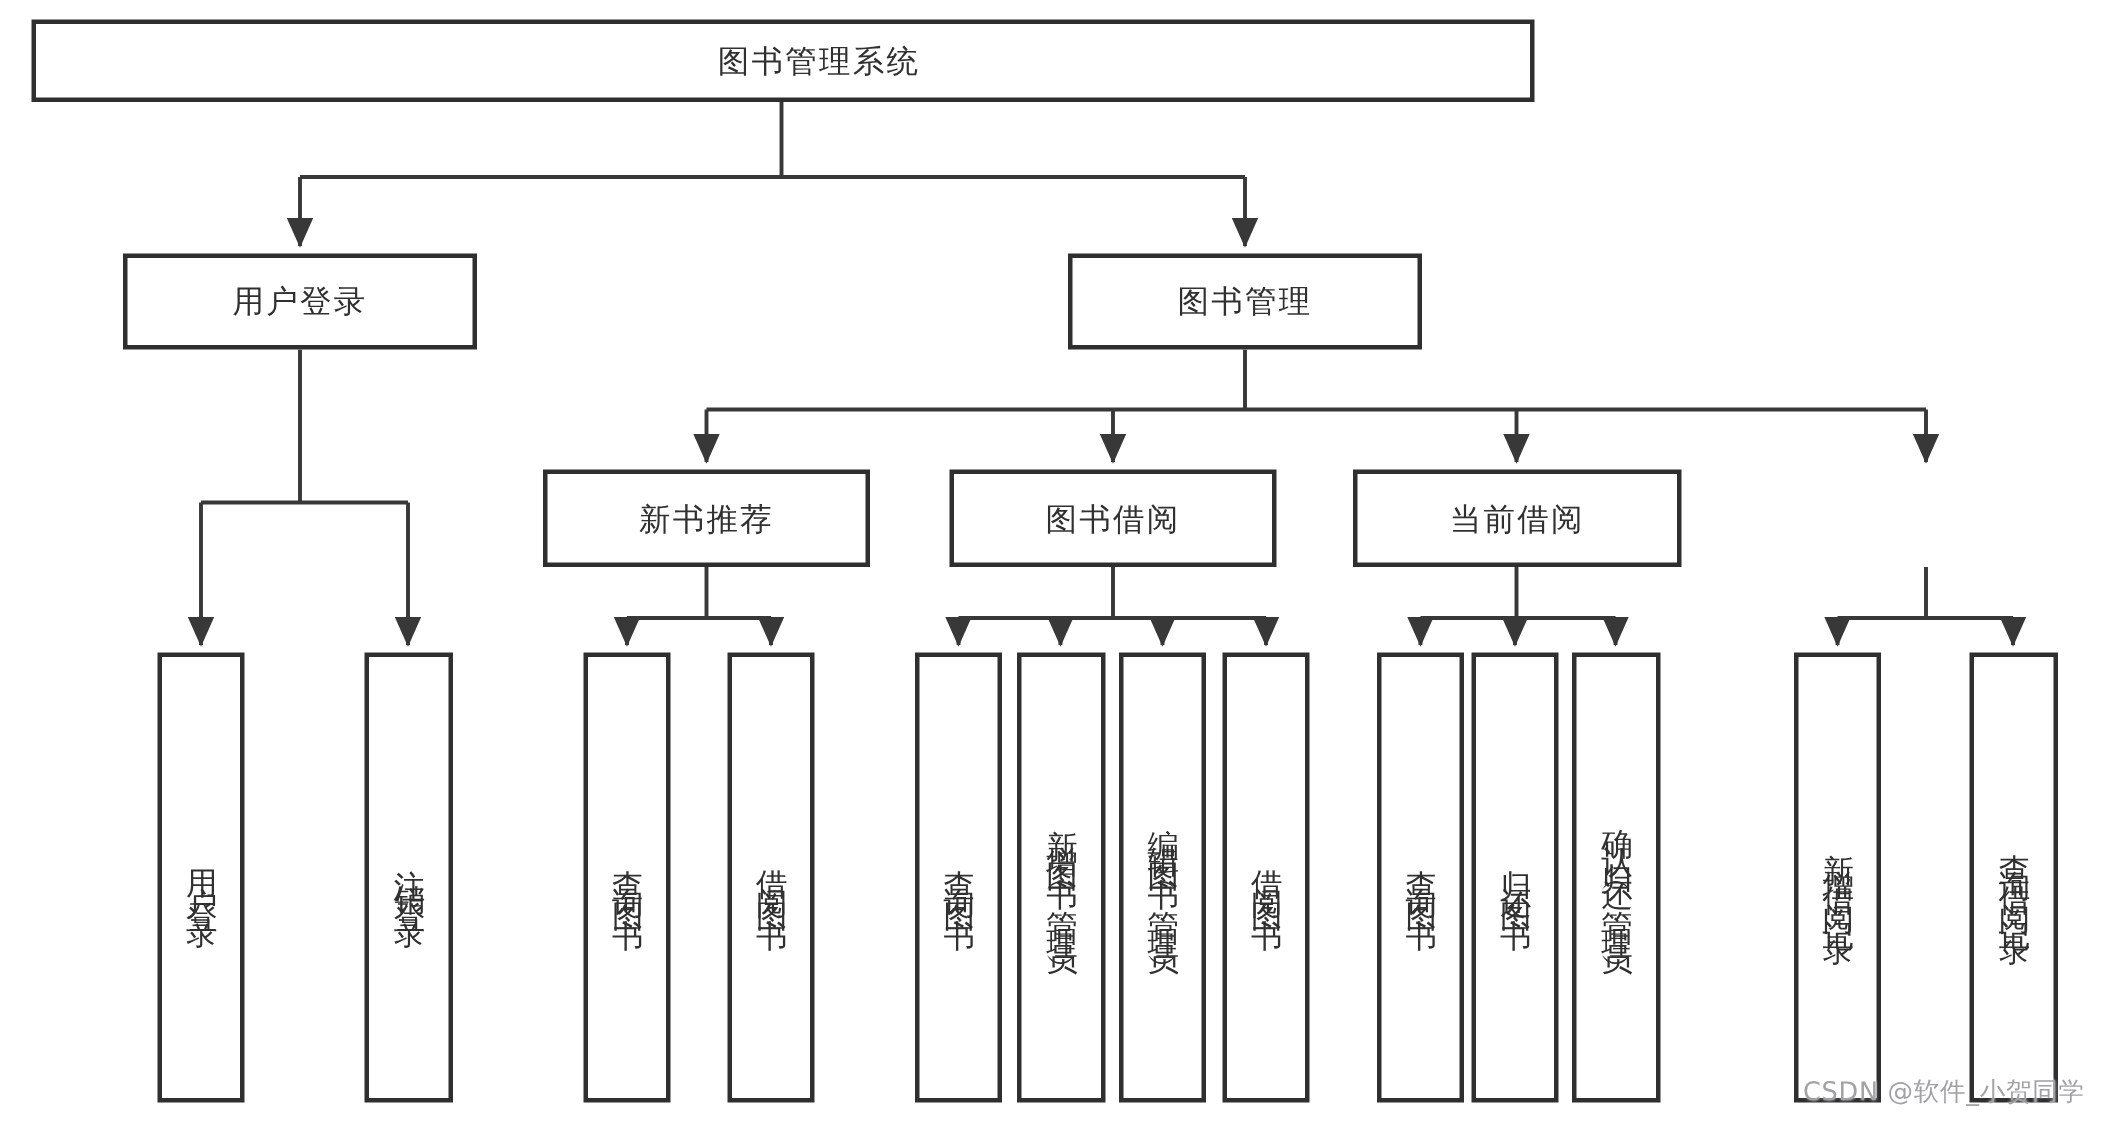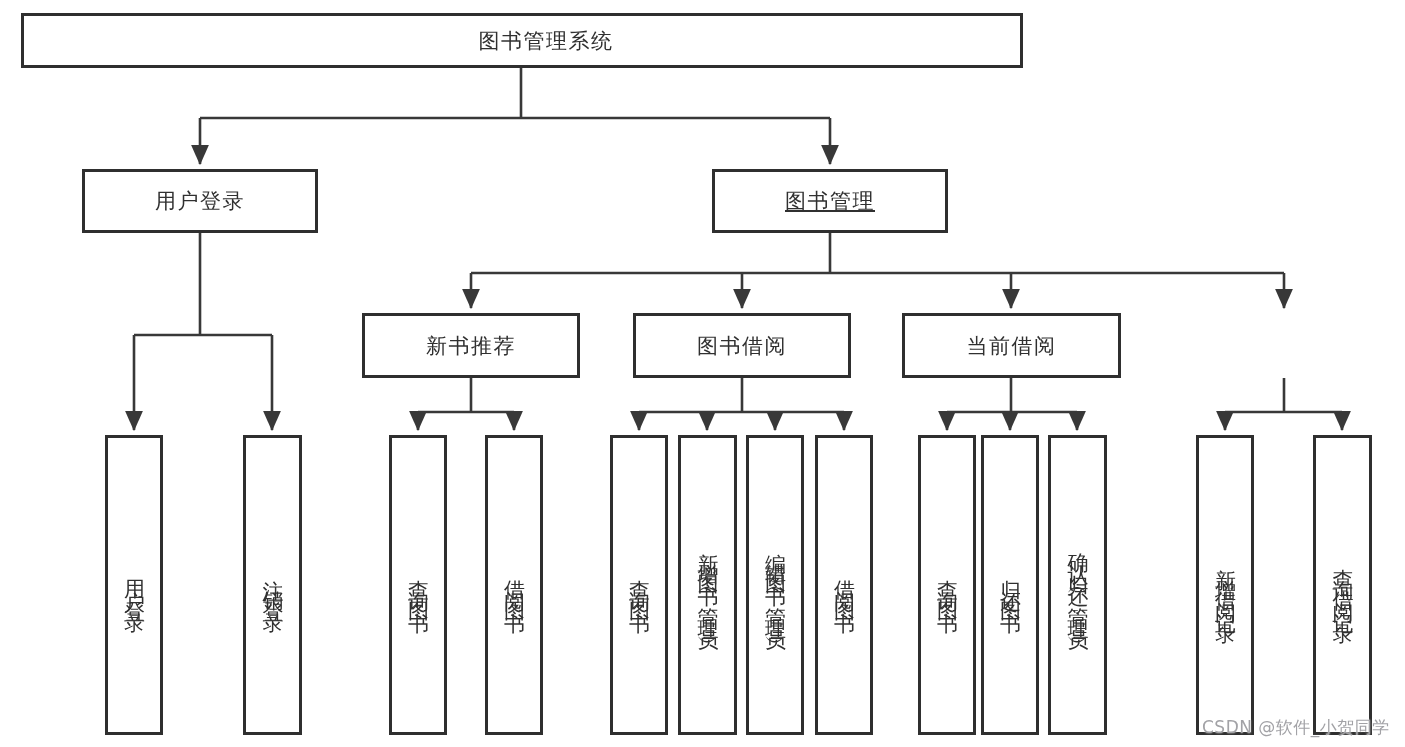--- a/index.html
+++ b/index.html
@@ -20,21 +20,21 @@
     justify-content:center;
     color:#303030;
     font-size:21px;
     letter-spacing:1.5px;
     white-space:nowrap;
   }
   
   .root{left:21px;top:13px;width:1002px;height:55px;padding-left:48px;}
   
   .n-login{left:82px;top:169px;width:236px;height:64px;}
-  .n-bookmgmt{left:712px;top:169px;width:236px;height:64px;text-decoration:underline;}
+  .n-bookmgmt{left:712px;top:169px;width:236px;height:64px;}
   
   .lvl3{top:313px;height:65px;}
   .n-newbook{left:362px;width:218px;}
   .n-borrowing{left:633px;width:218px;}
   .n-current{left:902px;width:219px;}
   .n-records{left:1177px;width:215px;}
   
   .leaf{
     top:435px;height:300px;width:58px;
     padding:0;

